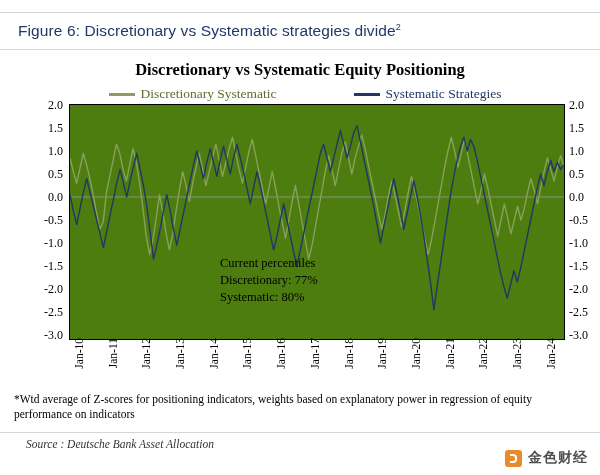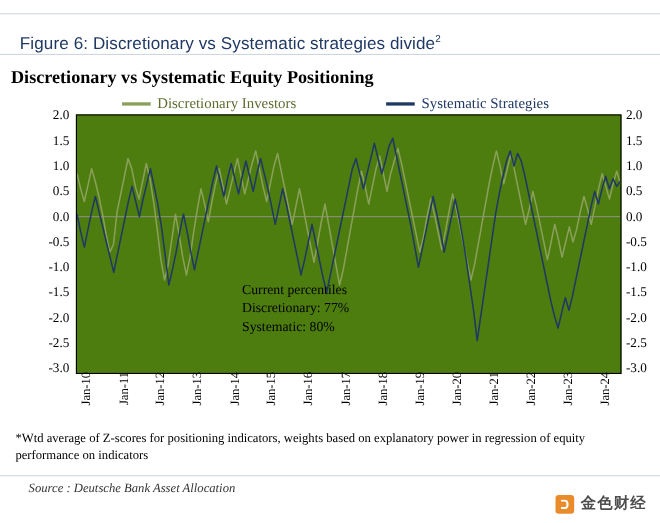--- a/index.html
+++ b/index.html
@@ -22,21 +22,21 @@
   
   .fig-header {
     position: absolute;
     left: 0;
     top: 12px;
     width: 600px;
     height: 38px;
     border-top: 1px solid #cfd6dd;
     border-bottom: 1px solid #cfd6dd;
     display: flex;
-    align-items: flex-end;
+    align-items: center;
     box-sizing: border-box;
   }
   .fig-header .title {
     padding-left: 18px;
     font-size: 15.5px;
     color: #1f3864;
     letter-spacing: 0.1px;
   }
   .fig-header .title sup {
     font-size: 9px;
@@ -48,21 +48,21 @@
     left: 10px;
     top: 60px;
     width: 580px;
     height: 350px;
   }
   .chart-title {
     position: absolute;
     left: 0;
     top: 0;
     width: 580px;
-    text-align: left;
+    text-align: center;
     font-family: "Liberation Serif", serif;
     font-weight: bold;
     font-size: 16.5px;
     color: #000000;
   }
   
   .legend {
     position: absolute;
     top: 26px;
     left: 60px;
@@ -227,21 +227,21 @@
     <div class="title"><span>Figure 6: Discretionary vs Systematic strategies divide</span><sup>2</sup></div>
   </div>
 
   <div class="chart-block">
 
     <div class="chart-title">Discretionary  vs Systematic Equity Positioning</div>
 
     <div class="legend">
       <div class="legend-item discretionary">
         <span class="legend-swatch"></span>
-        <span class="legend-label">Discretionary Investors</span>
+        <span class="legend-label">Discretionary Systematic</span>
       </div>
       <div class="legend-item systematic">
         <span class="legend-swatch"></span>
         <span class="legend-label">Systematic Strategies</span>
       </div>
     </div>
 
     <div class="plot-wrap">
       <div class="y-axis left" id="y-left">
           <div class="y-tick" style="top: 1px;">2.0</div>

